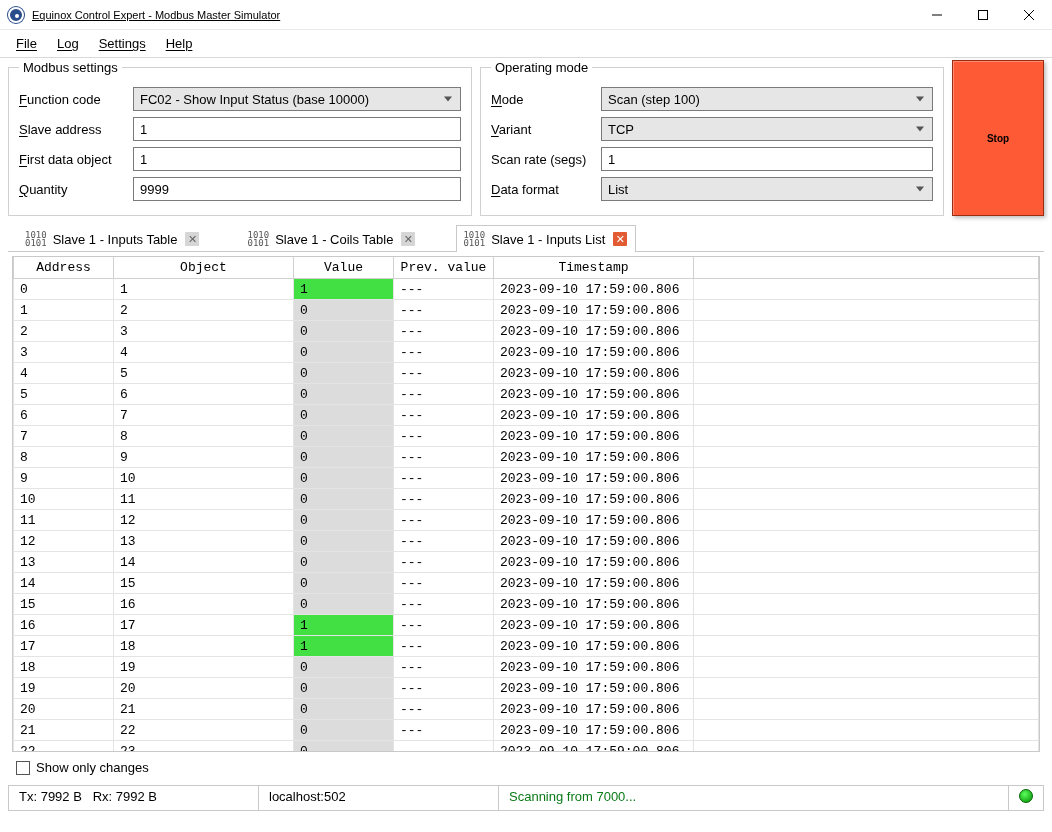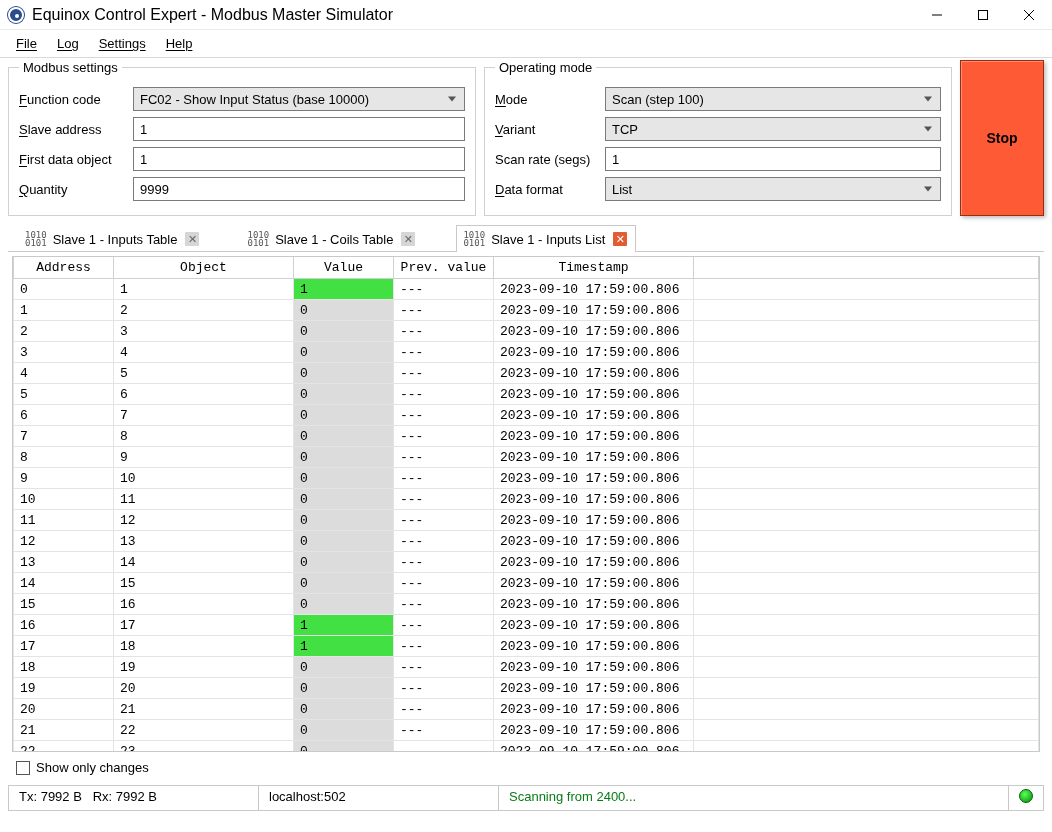--- a/index.html
+++ b/index.html
@@ -33,21 +33,21 @@
     position: relative;
   }
   .titlebar .icon::after {
     content: "";
     position: absolute;
     left: 5px; top: 5px;
     width: 4px; height: 4px;
     background: #fff;
     border-radius: 50%;
   }
-  .titlebar .title { flex: 1; font-size: 16px; }
+  .titlebar .title { flex: 1; font-size: 11px; text-decoration: underline; }
   .winbtn {
     width: 46px; height: 30px;
     display: flex; align-items: center; justify-content: center;
     font-family: "Segoe MDL2 Assets", sans-serif;
     font-size: 10px;
   }
   .winbtn svg { width: 10px; height: 10px; }
   
   .menubar {
     height: 28px;
@@ -107,29 +107,29 @@
   .form-row .select::after {
     content: "";
     position: absolute;
     right: 8px; top: 50%;
     transform: translateY(-50%);
     border-left: 4px solid transparent;
     border-right: 4px solid transparent;
     border-top: 5px solid #555;
   }
   .stop-btn {
-    width: 84px;
+    width: 92px;
     background: #ff5a36;
     border: 1px solid #9a2c10;
     box-shadow: inset 1px 1px 0 rgba(255,255,255,.3), 2px 2px 4px rgba(0,0,0,.25);
     display: flex;
     align-items: center;
     justify-content: center;
     font-weight: 600;
-    font-size: 14px;
+    font-size: 10px;
   }
   
   .tabbar {
     display: flex;
     align-items: flex-end;
     padding: 0 10px;
     gap: 32px;
     border-bottom: 1px solid #c9c9c9;
     margin: 2px 8px 0 8px;
   }
@@ -564,17 +564,17 @@
 <div class="optrow">
   <span class="cb"></span>
   <span>Show only changes</span>
 </div>
 
 <div class="statusbar">
   <div class="cell" style="width:250px">
     <span>Tx: 7992 B</span>&nbsp;&nbsp;&nbsp;<span>Rx: 7992 B</span>
   </div>
   <div class="cell" style="width:240px">localhost:502</div>
-  <div class="cell grow scan">Scanning from 2400...</div>
+  <div class="cell grow scan">Scanning from 7000...</div>
   <div class="cell" style="width:34px;justify-content:center">
     <span class="led"></span>
   </div>
 </div>
 
 </body></html>

